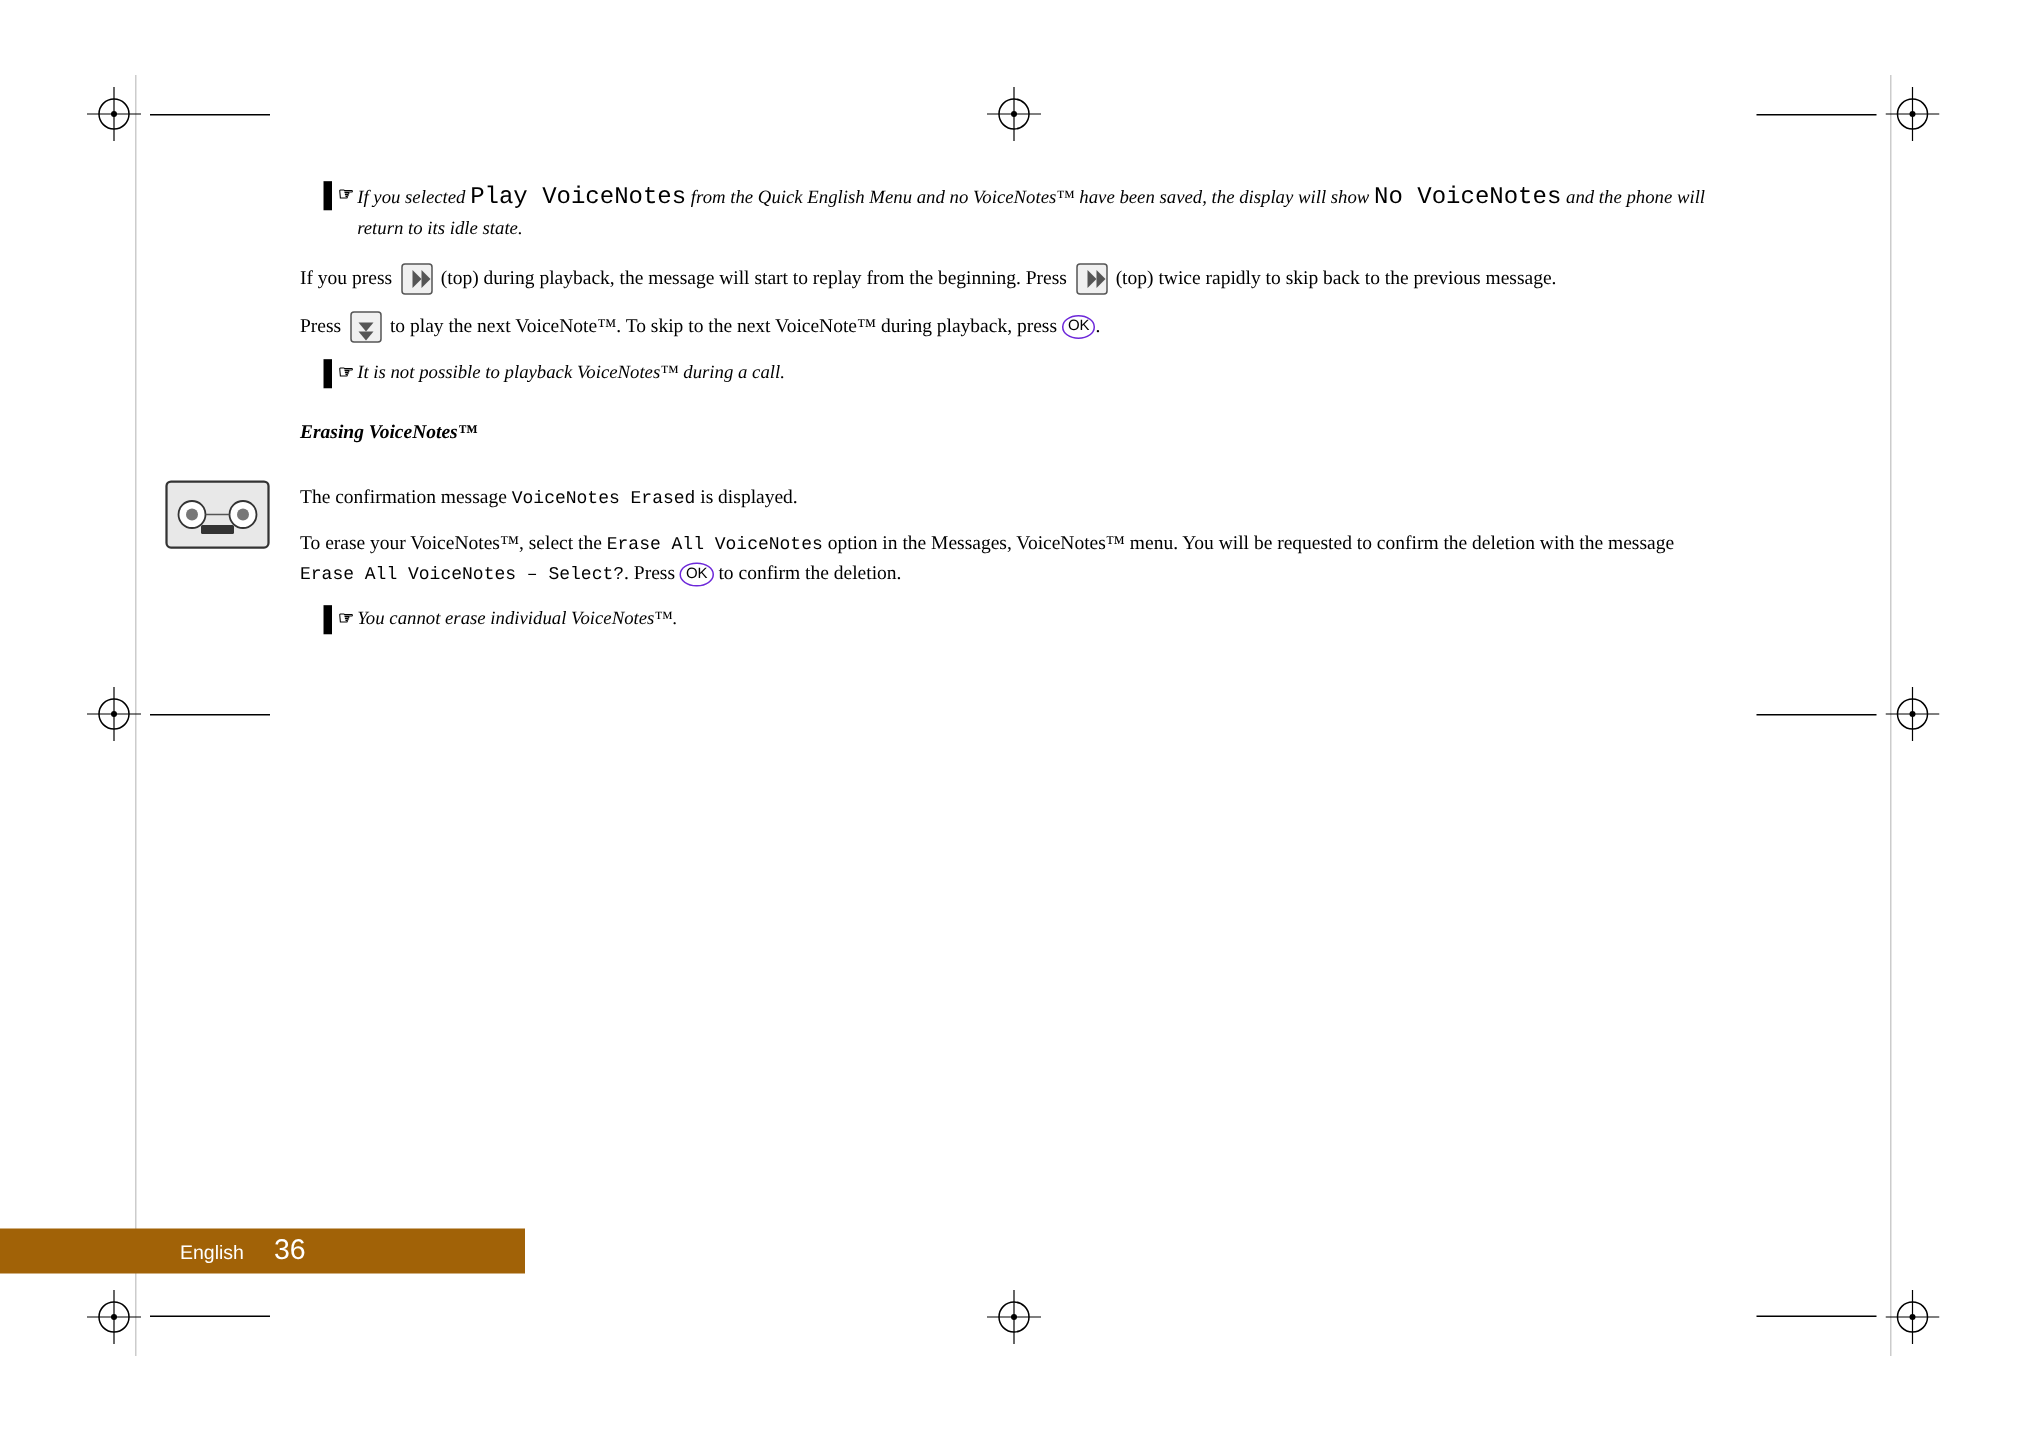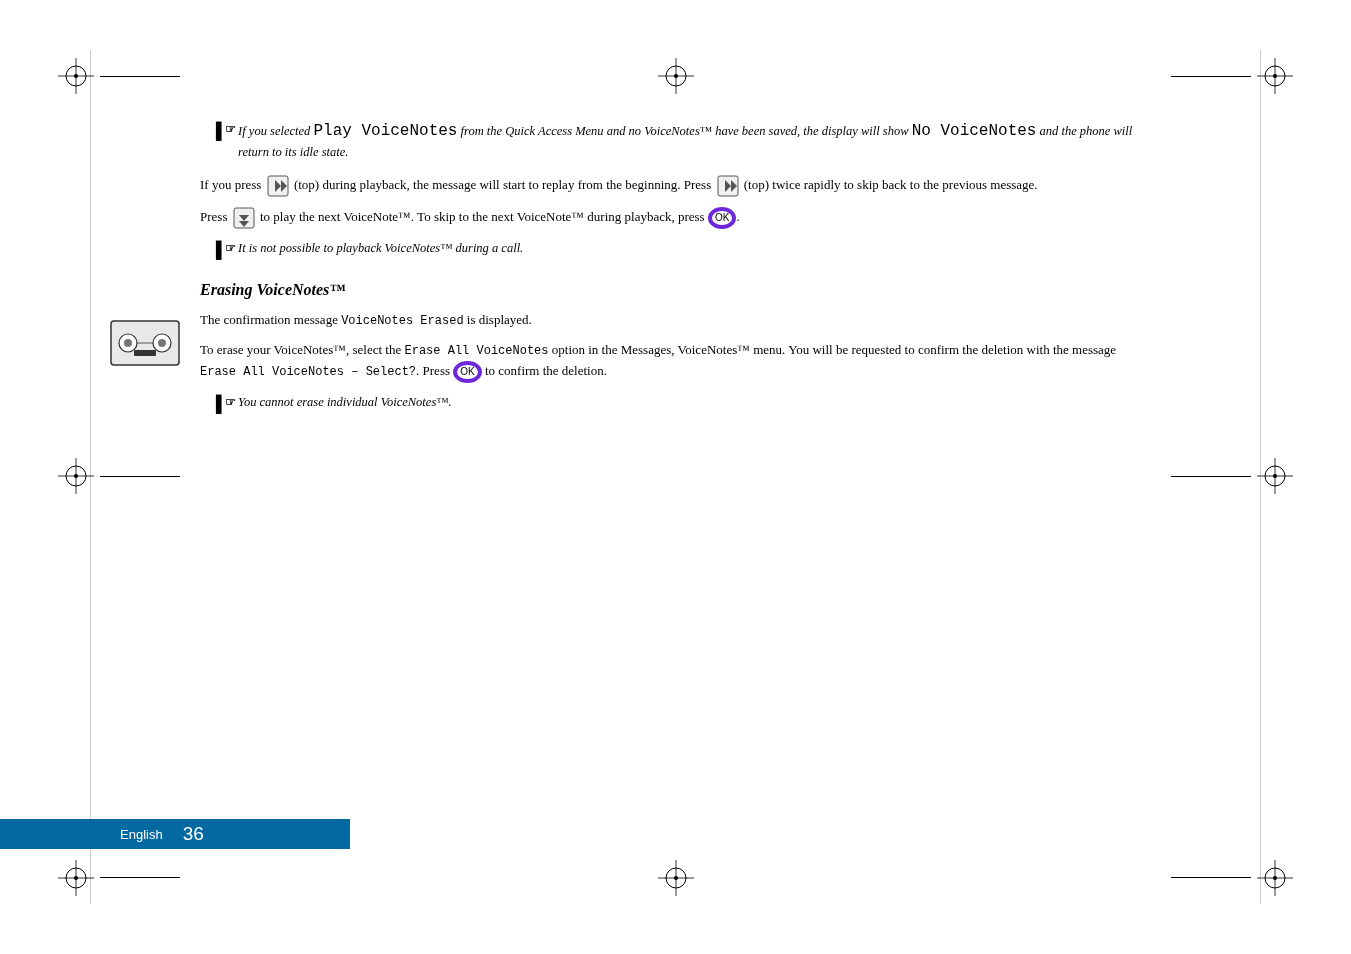--- a/index.html
+++ b/index.html
@@ -79,42 +79,42 @@
     }
 
     .note-text .code-text {
       font-family: 'Courier New', Courier, monospace;
       font-style: normal;
       font-size: 16px;
     }
 
     
     .section-heading {
-      font-size: 16px;
+      font-size: 13px;
       font-weight: bold;
       font-style: italic;
       margin-top: 14px;
-      margin-bottom: 8px;
+      margin-bottom: 24px;
     }
 
     
     .body-para {
       font-size: 13px;
       line-height: 1.55;
       margin-bottom: 10px;
     }
 
     .code-text {
       font-family: 'Courier New', Courier, monospace;
       font-size: 12px;
     }
 
     .btn-icon-circle {
       display: inline-block;
-      border: 4px solid #6d28d9;
+      border: 1px solid #6d28d9;
       border-radius: 50%;
       padding: 0px 3px;
       font-size: 10px;
       font-family: Arial, sans-serif;
       vertical-align: middle;
       line-height: 1.4;
     }
 
     
     .recorder-icon-area {
@@ -125,21 +125,21 @@
       height: 50px;
     }
 
     
     .bottom-bar {
       position: absolute;
       bottom: 105px;
       left: 0;
       width: 350px;
       height: 30px;
-      background: #0369a1;
+      background: #a16207;
       display: flex;
       align-items: center;
       padding-left: 120px;
     }
 
     .bottom-bar-text {
       color: #ffffff;
       font-size: 13px;
       font-family: Arial, sans-serif;
       font-weight: normal;
@@ -269,21 +269,21 @@
       <rect x="24" y="30" width="22" height="6" fill="#333" rx="1"></rect>
     </svg>
   </div>
 
   <div class="content-area">
 
     <div class="note-block" style="margin-bottom:14px; padding-left:10px;">
       <span class="note-icon" style="font-size:16px; margin-right:4px; font-weight:bold;">▐</span>
       <span style="font-size:12px; font-family:Arial,sans-serif; margin-right:2px; font-weight:bold;">☞</span>
       <span class="note-text">
-        <span class="inline-italic">If you selected </span><span class="code-text">Play VoiceNotes</span><span class="inline-italic"> from the Quick Access Menu and no VoiceNotes™ have been saved, the display will show </span><span class="code-text">No VoiceNotes</span><span class="inline-italic"> and the phone will return to its idle state.</span>
+        <span class="inline-italic">If you selected </span><span class="code-text">Play VoiceNotes</span><span class="inline-italic"> from the Quick English Menu and no VoiceNotes™ have been saved, the display will show </span><span class="code-text">No VoiceNotes</span><span class="inline-italic"> and the phone will return to its idle state.</span>
       </span>
     </div>
 
     <div class="body-para">
       If you press
       <svg width="22" height="22" viewBox="0 0 22 22" style="display:inline-block;vertical-align:middle;margin:0 2px" xmlns="http://www.w3.org/2000/svg">
         <rect x="1" y="1" width="20" height="20" rx="2" fill="#f0f0f0" stroke="#555" stroke-width="1"></rect>
         <polygon points="8,5 14,11 8,17" fill="#555"></polygon>
         <polygon points="14,5 20,11 14,17" fill="#555"></polygon>
       </svg>

